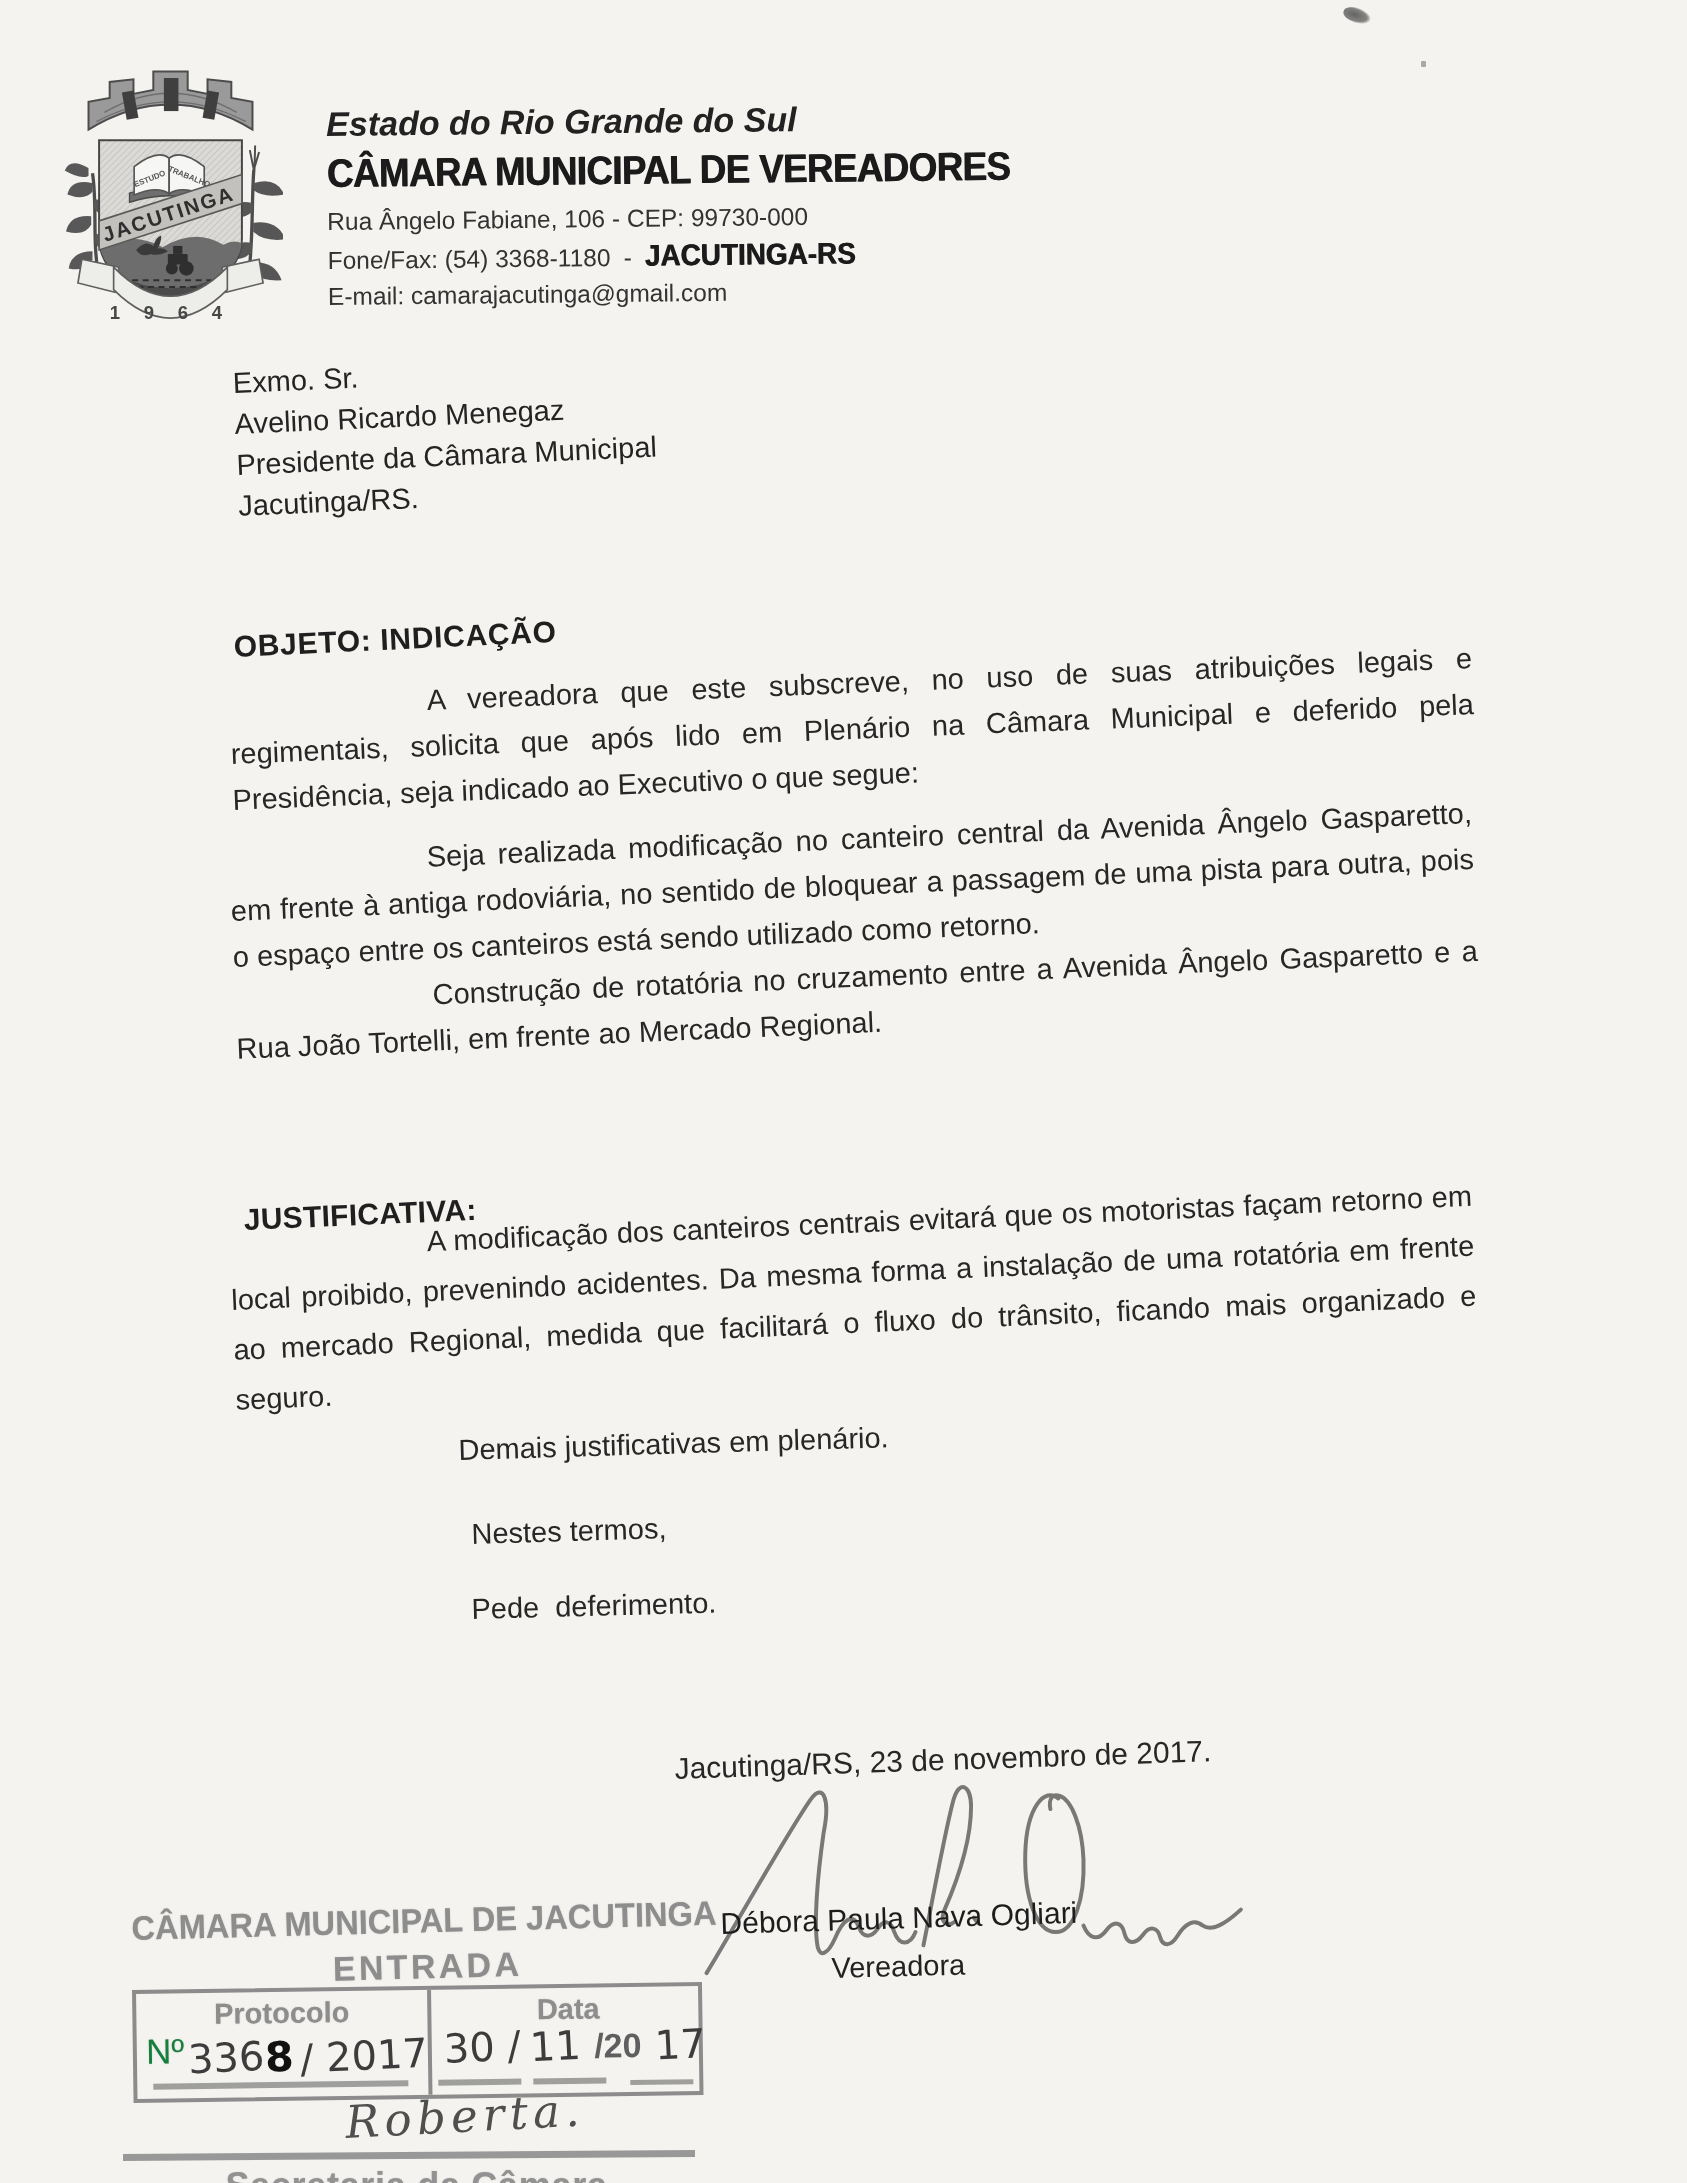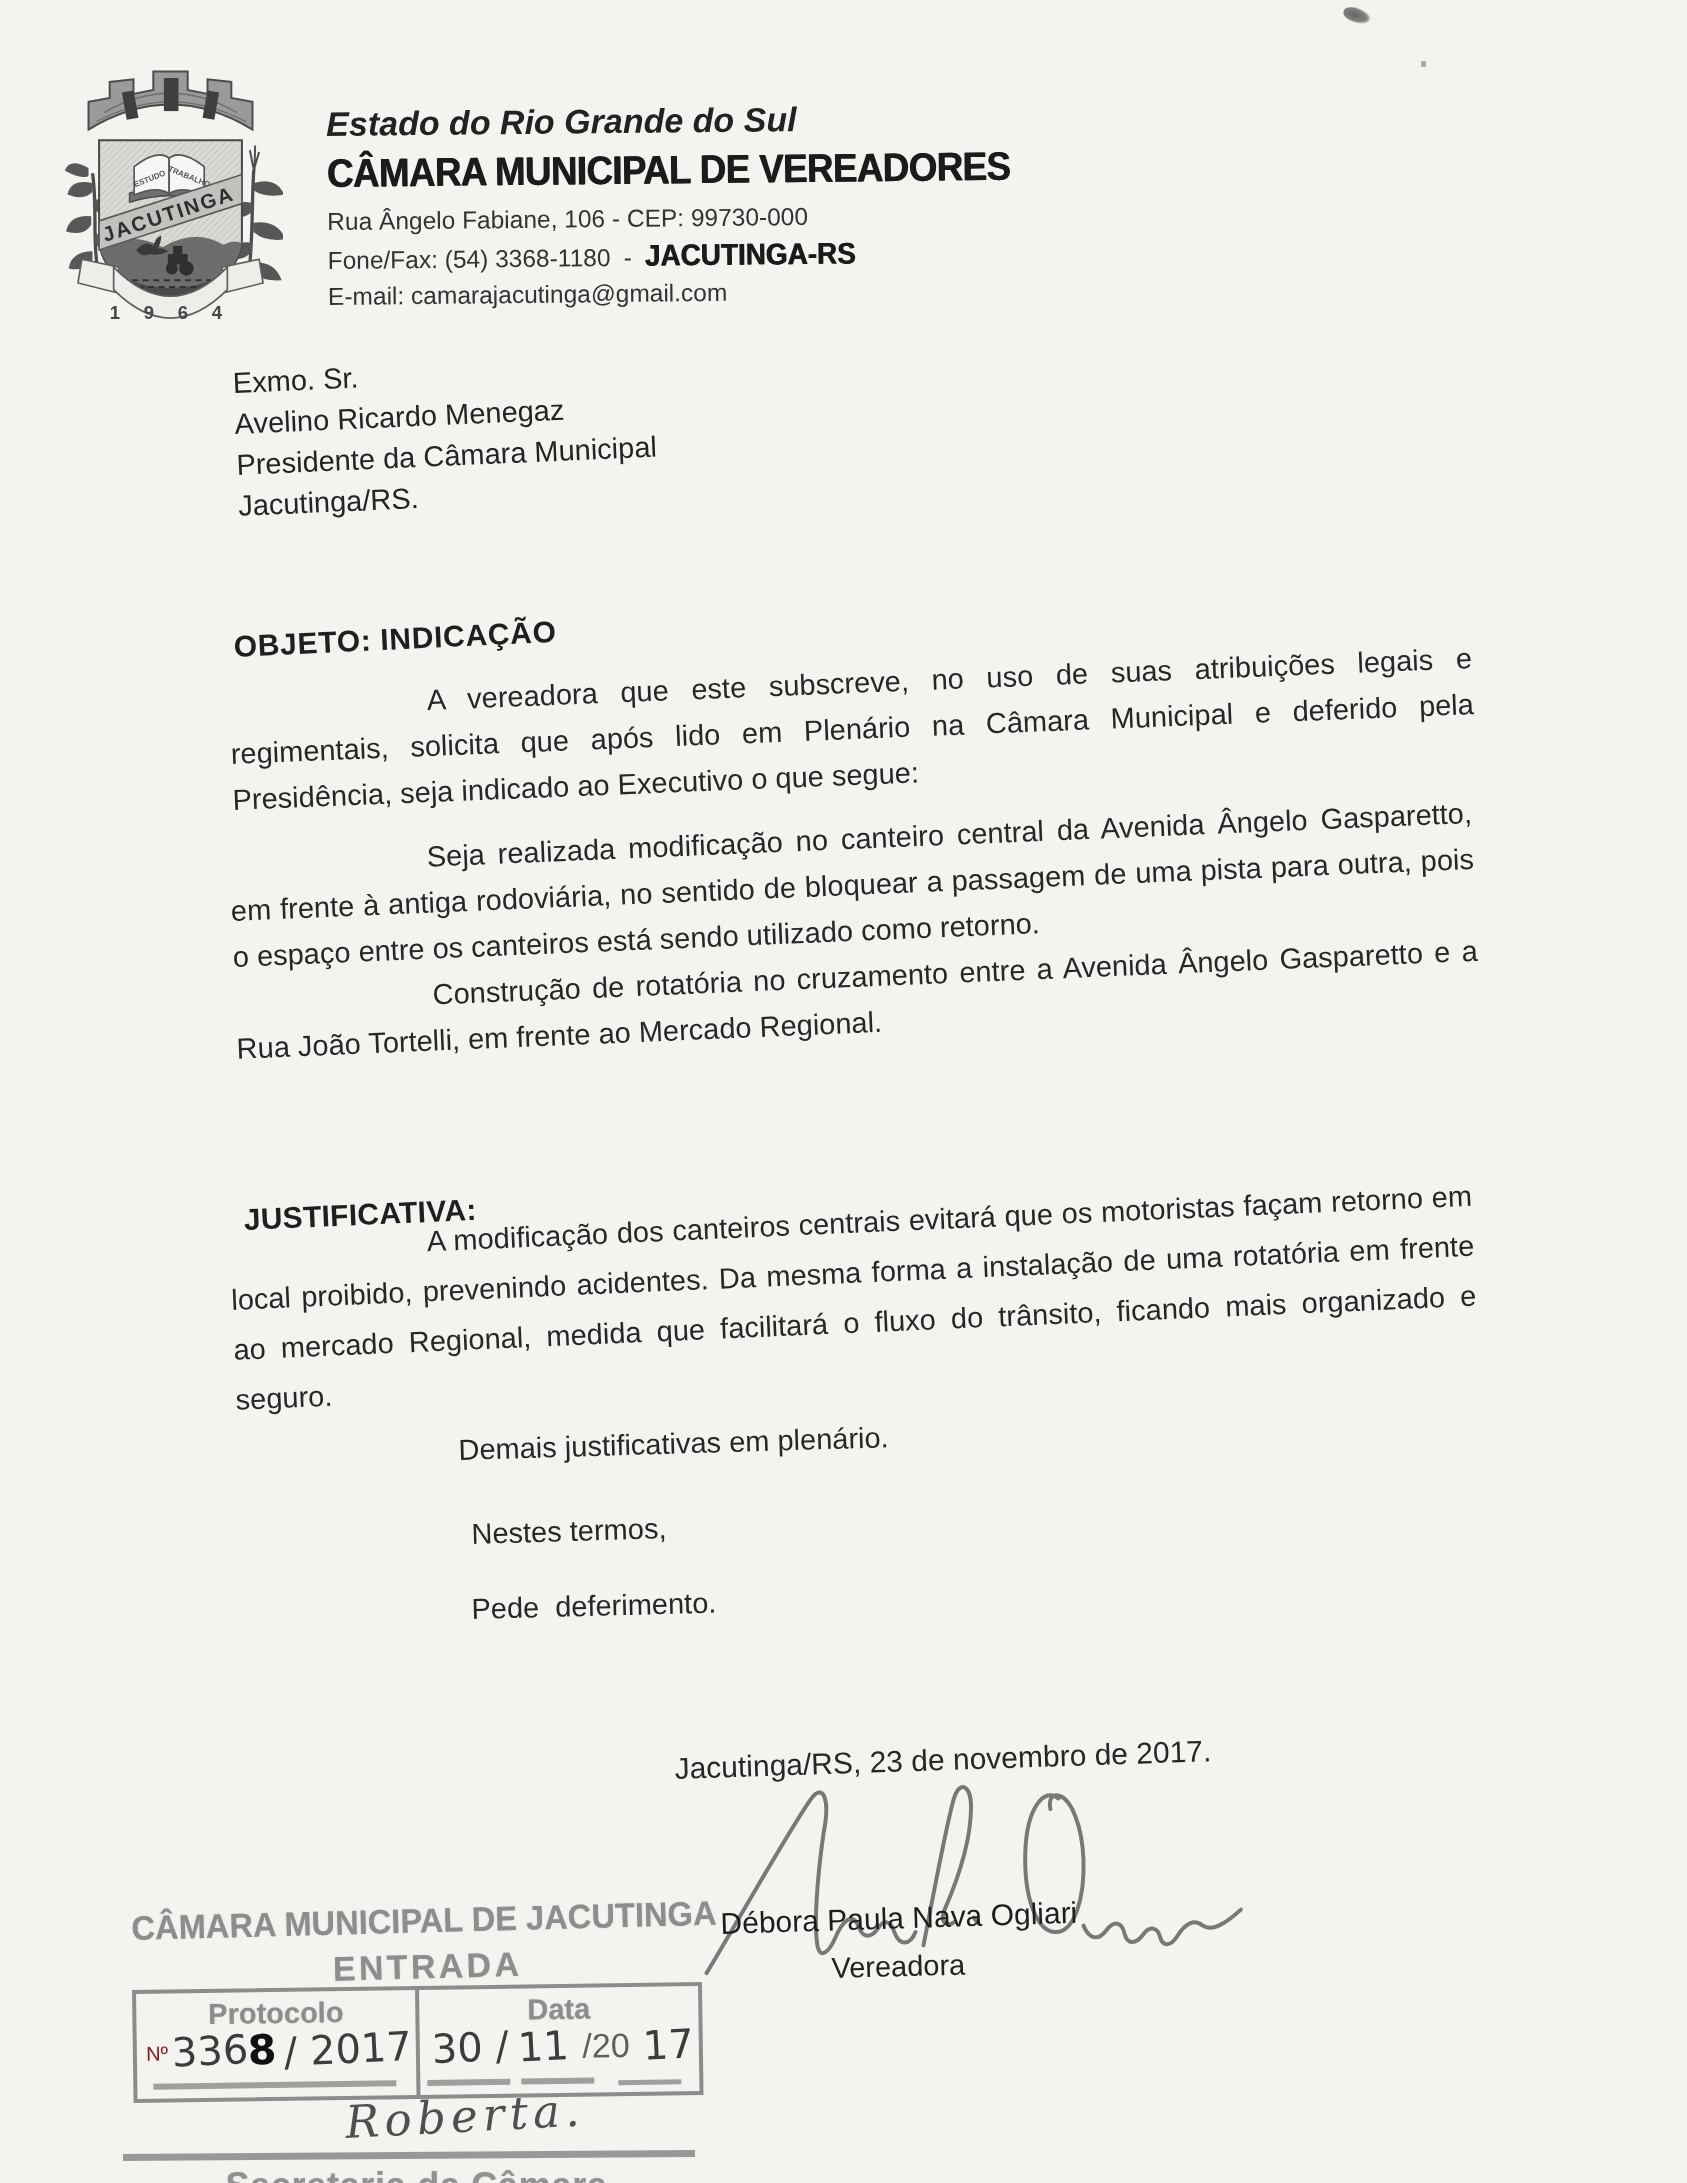--- a/index.html
+++ b/index.html
@@ -51,25 +51,25 @@
   .stamp-title .t1{font-size:34px;font-weight:bold;white-space:nowrap;display:inline-block;
                    transform:scaleX(.96);transform-origin:left center;}
   .stamp-title .t2{margin-top:6.6px;text-align:center;font-size:34px;font-weight:bold;letter-spacing:3.3px;}
   .stamp-box{left:132px;top:1990px;width:562px;height:105px;border:4px solid #8c8c8c;
              transform:rotate(-0.8deg);transform-origin:left top;display:flex;}
   .cell{position:relative;flex:1 1 50%;padding-top:5.3px;}
   .cell.left{border-right:4px solid #8c8c8c;}
   .cell .lbl{text-align:center;font-size:29px;font-weight:600;color:#8d8d8d;
              text-shadow:0 0 1.3px rgba(141,141,141,.55);}
   .valrow{display:flex;align-items:flex-end;margin-top:0;}
-  .nopref{font-size:20px;color:#7f1d1d;margin:0 4px 6.6px 9.3px;text-shadow:0 0 1.3px rgba(160,160,160,.5);}
+  .nopref{font-size:35px;color:#15803d;margin:0 4px 6.6px 9.3px;text-shadow:0 0 1.3px rgba(160,160,160,.5);}
   .ink{font-family:"DejaVu Sans",sans-serif;color:#3c3c3c;font-size:40px;line-height:40px;
        transform:rotate(-2deg);white-space:nowrap;}
   .ink.bold8{font-weight:bold;color:#111;font-size:41px;}
-  .printed{font-size:34px;color:#5f5f5f;line-height:40px;margin:0 4px;}
+  .printed{font-size:34px;color:#5f5f5f;line-height:40px;margin:0 4px;font-weight:bold;}
   .bar{position:absolute;height:5.3px;background:#8f8f8f;opacity:.85;}
   
   .clerk{left:344px;top:2096px;font-family:"DejaVu Serif",serif;font-style:italic;font-size:45px;
          letter-spacing:5.3px;color:#4f4f4f;transform:rotate(-3deg);transform-origin:left top;}
   .grayline{left:123px;top:2152px;width:572px;height:6.6px;background:#8e8e8e;opacity:.9;
             transform:rotate(-0.4deg);}
   .secretariat{left:165px;top:2165px;width:503px;text-align:center;font-size:36px;font-weight:600;
                color:#929292;letter-spacing:0.7px;text-shadow:0 0 1.3px rgba(146,146,146,.5);}
   .smudge{left:1343px;top:8px;width:28px;height:14.6px;border-radius:50%;
           background:radial-gradient(ellipse at 40% 50%,#4c4c4c 0%,#6f6f6f 55%,transparent 75%);

